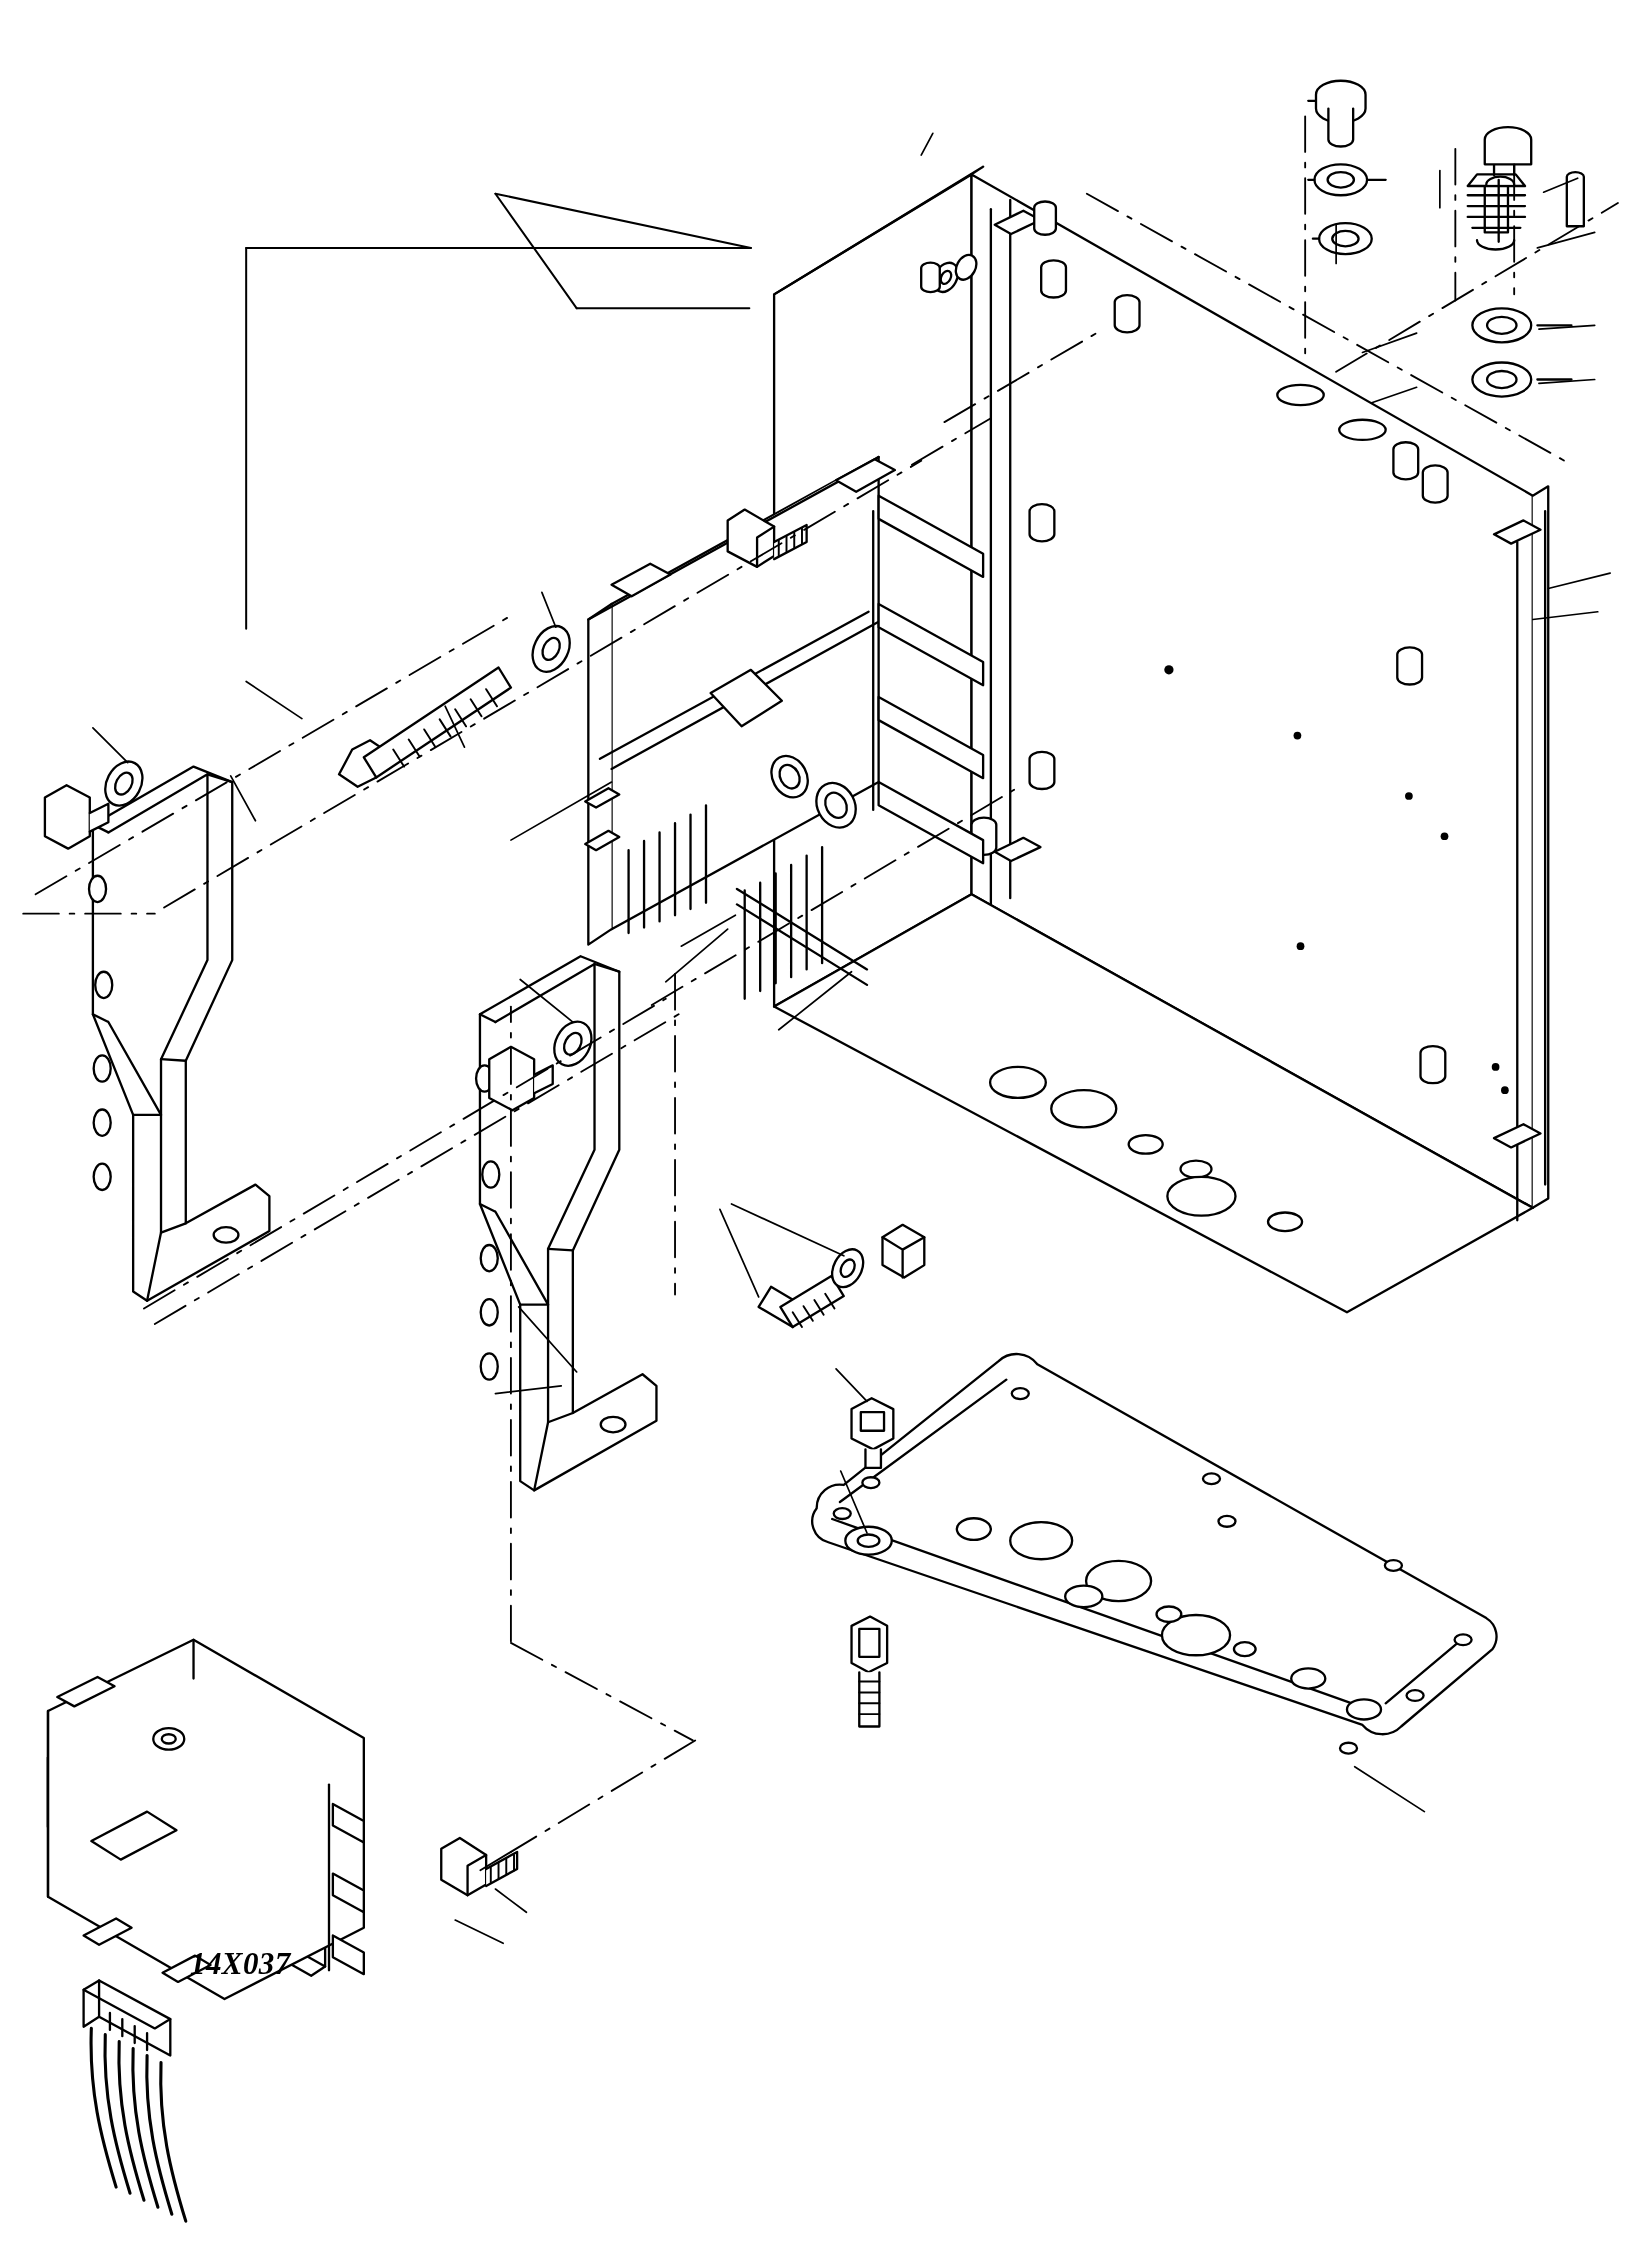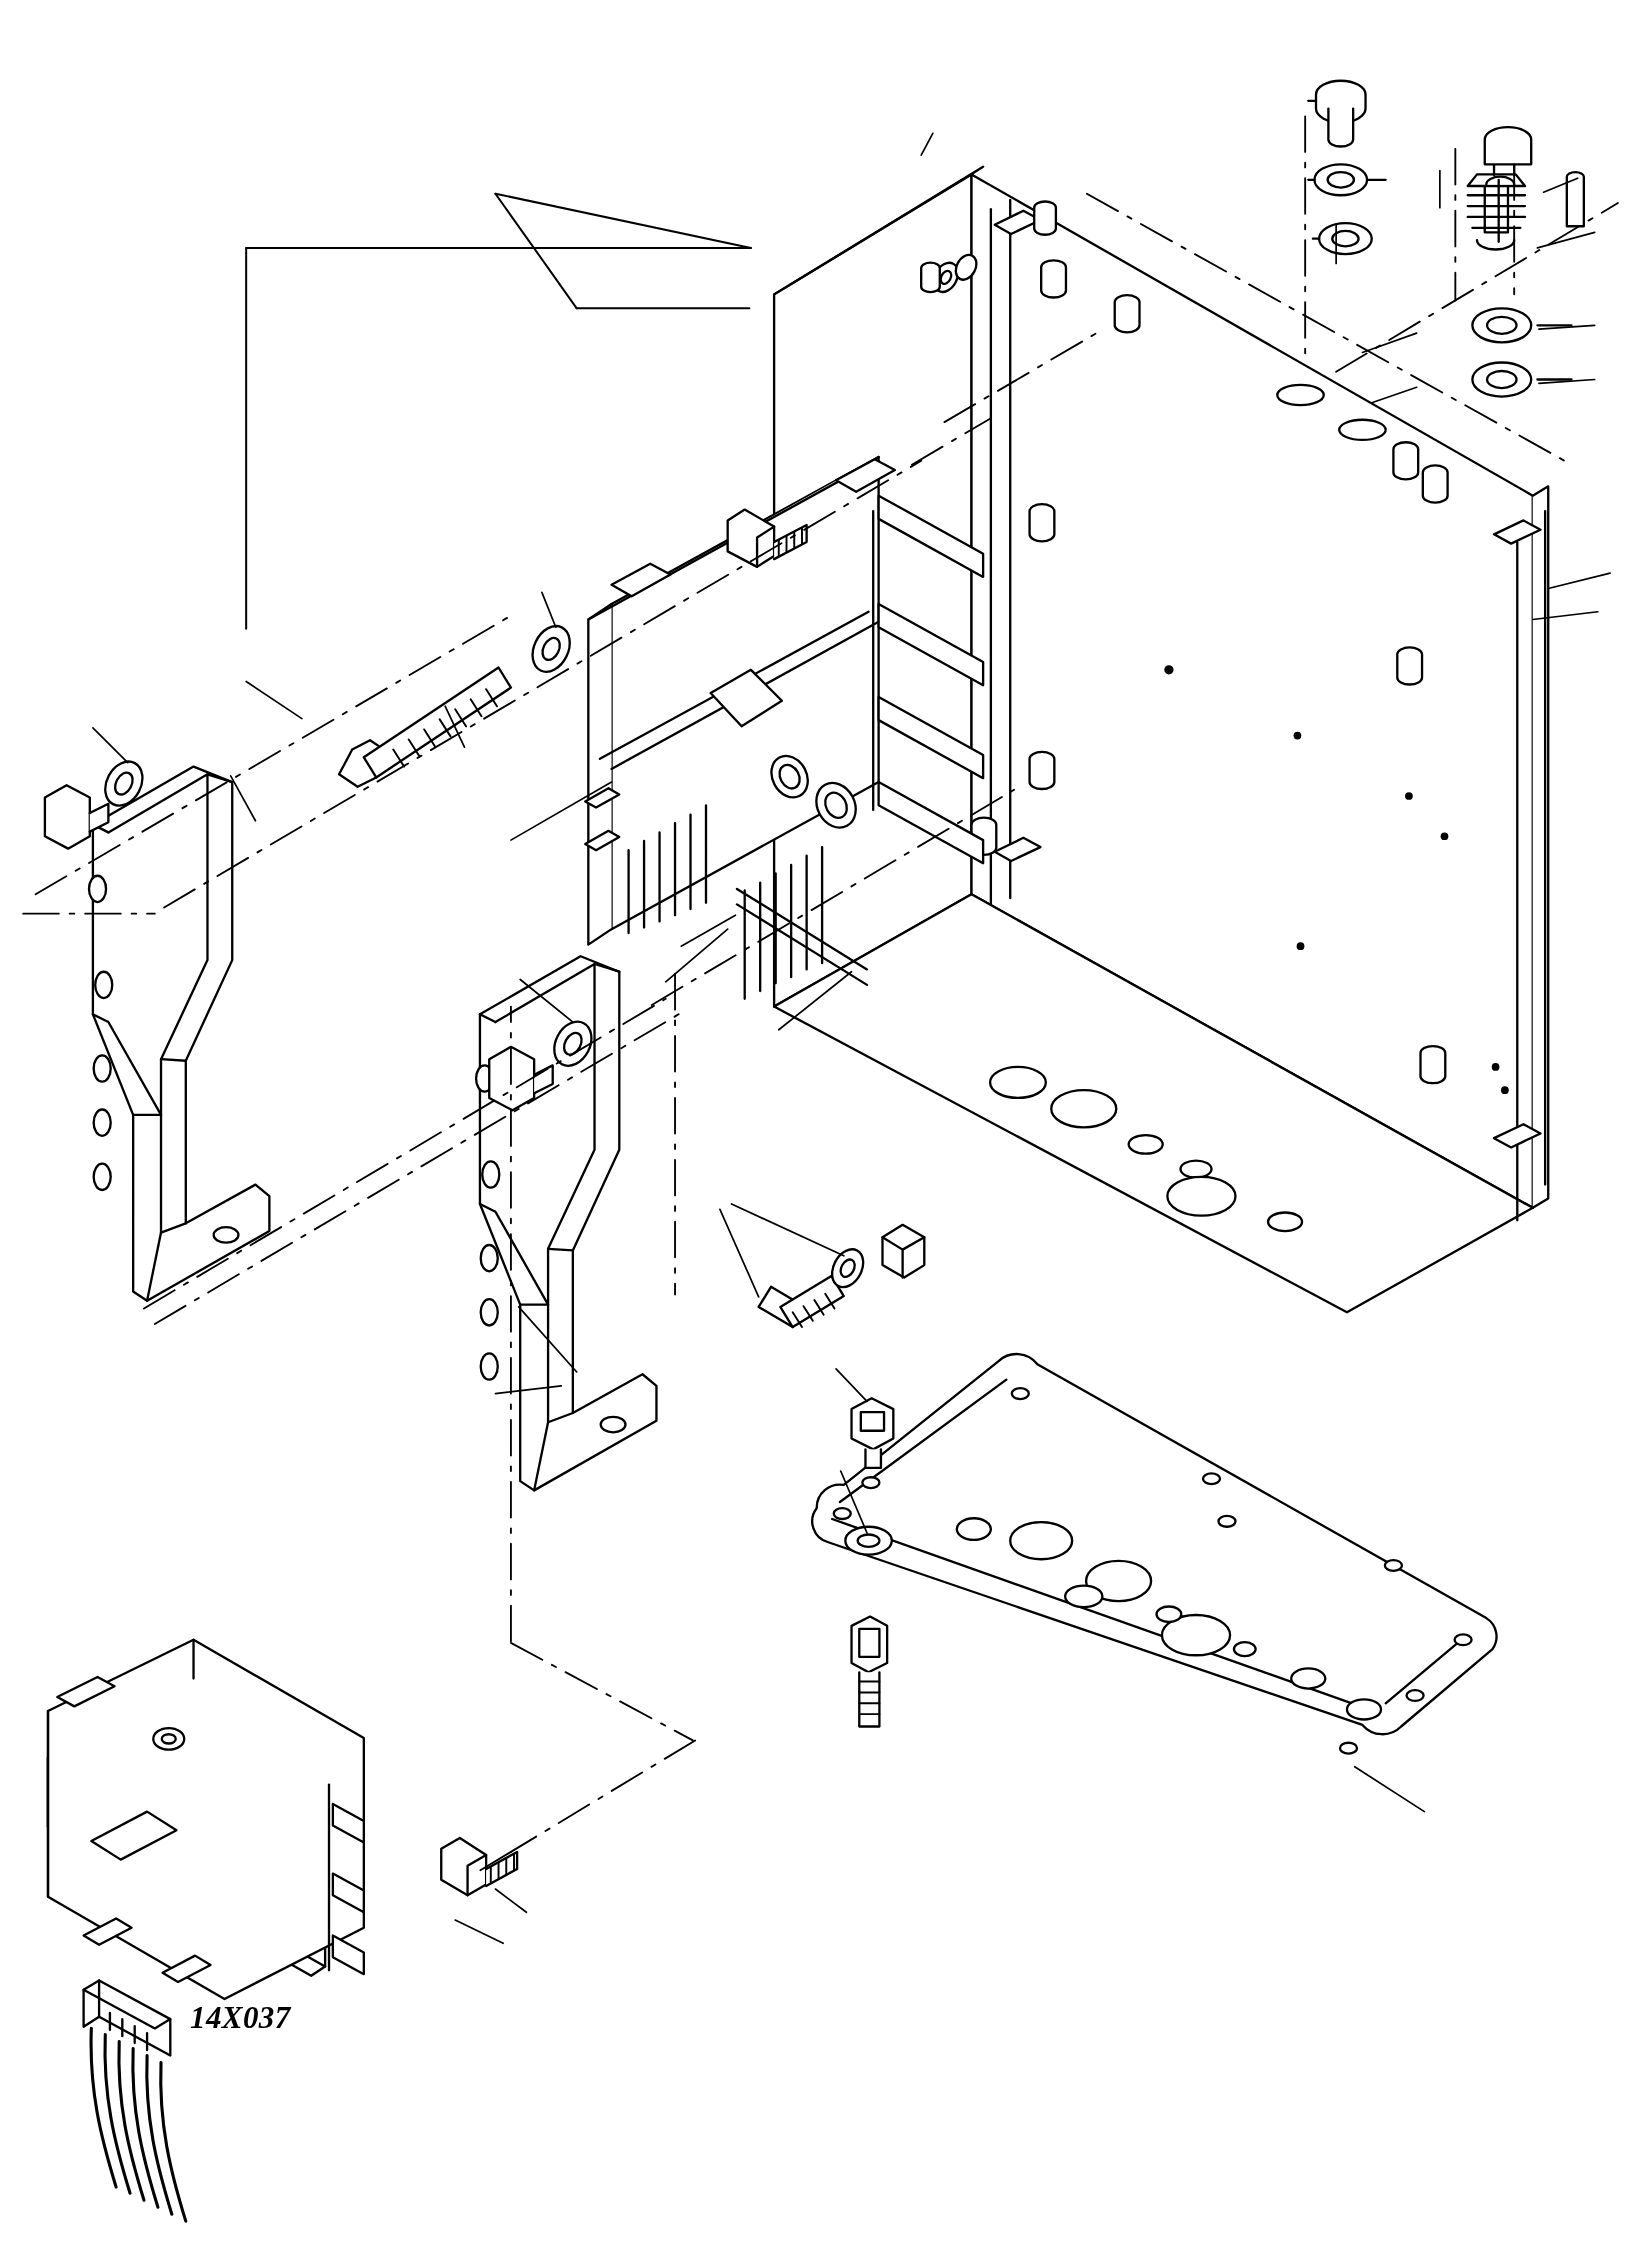--- a/index.html
+++ b/index.html
@@ -29,21 +29,21 @@
     font-family: "Liberation Serif", serif;
     font-style: italic;
     font-weight: bold;
     font-size: 31px;
     color: #000000;
     letter-spacing: 0.4px;
     white-space: nowrap;
   }
   #fig-code {
     left: 190px;
-    top: 2000px;
+    top: 1946px;
   }
 </style>
 </head>
 <body>
 
 <div id="sheet">
 
   <svg id="drawing" viewBox="0 0 2125 2906">
     <g fill="none" stroke="#000000" stroke-width="3" stroke-linejoin="round" stroke-linecap="round">
 

